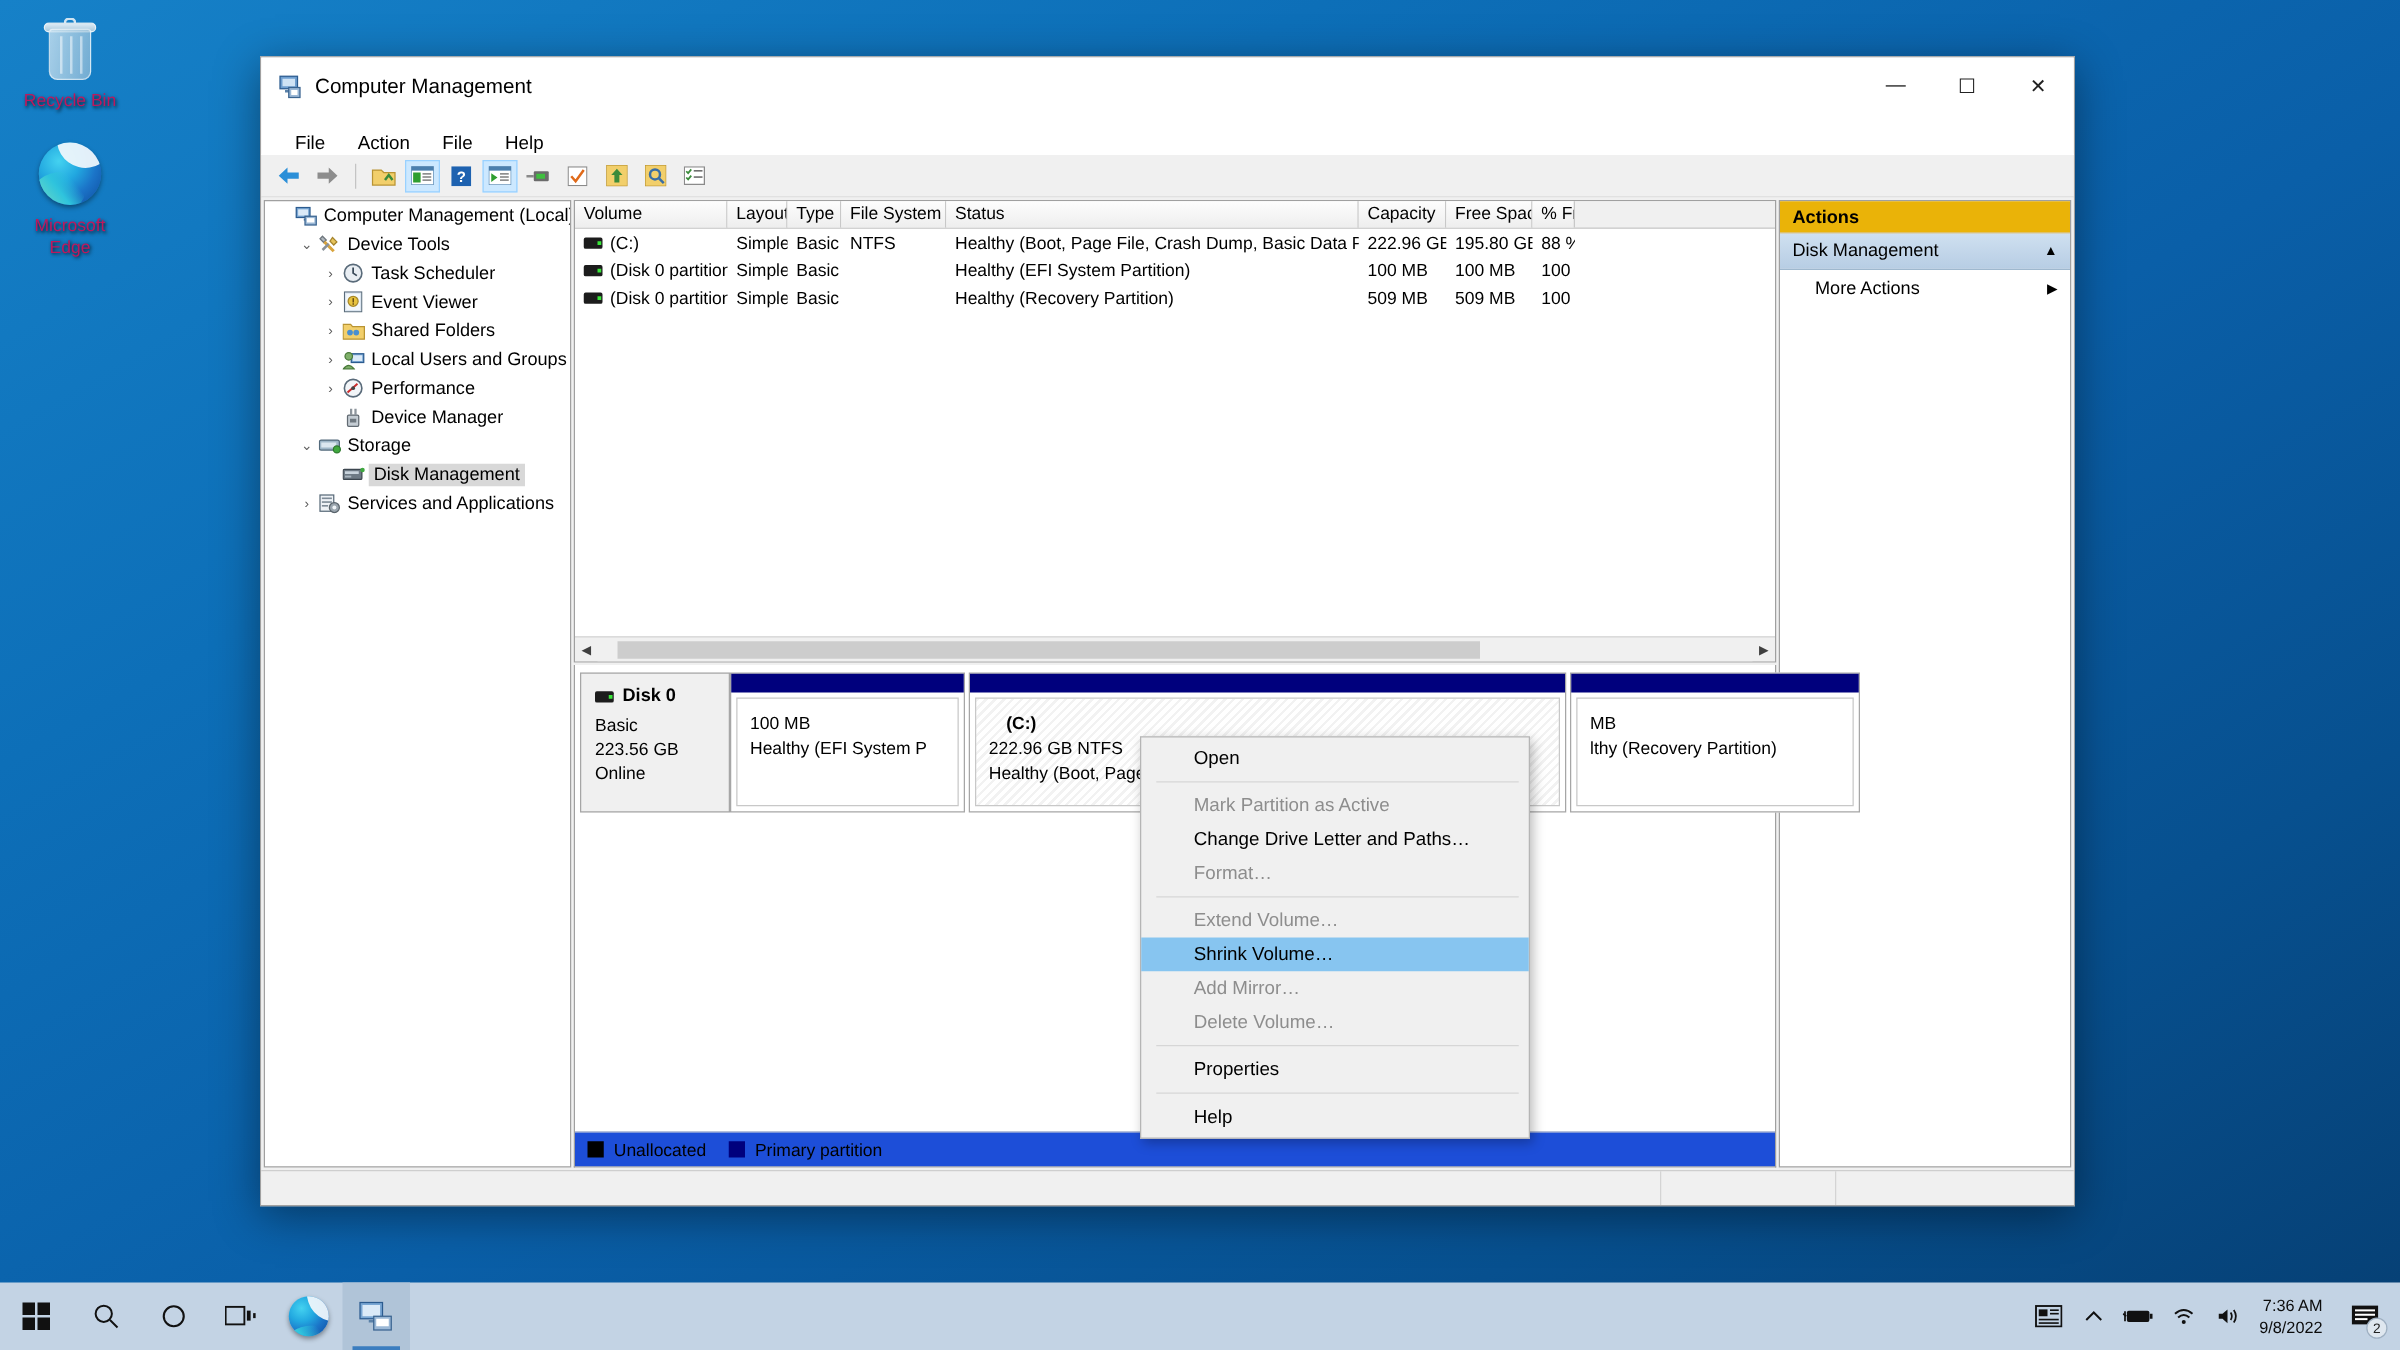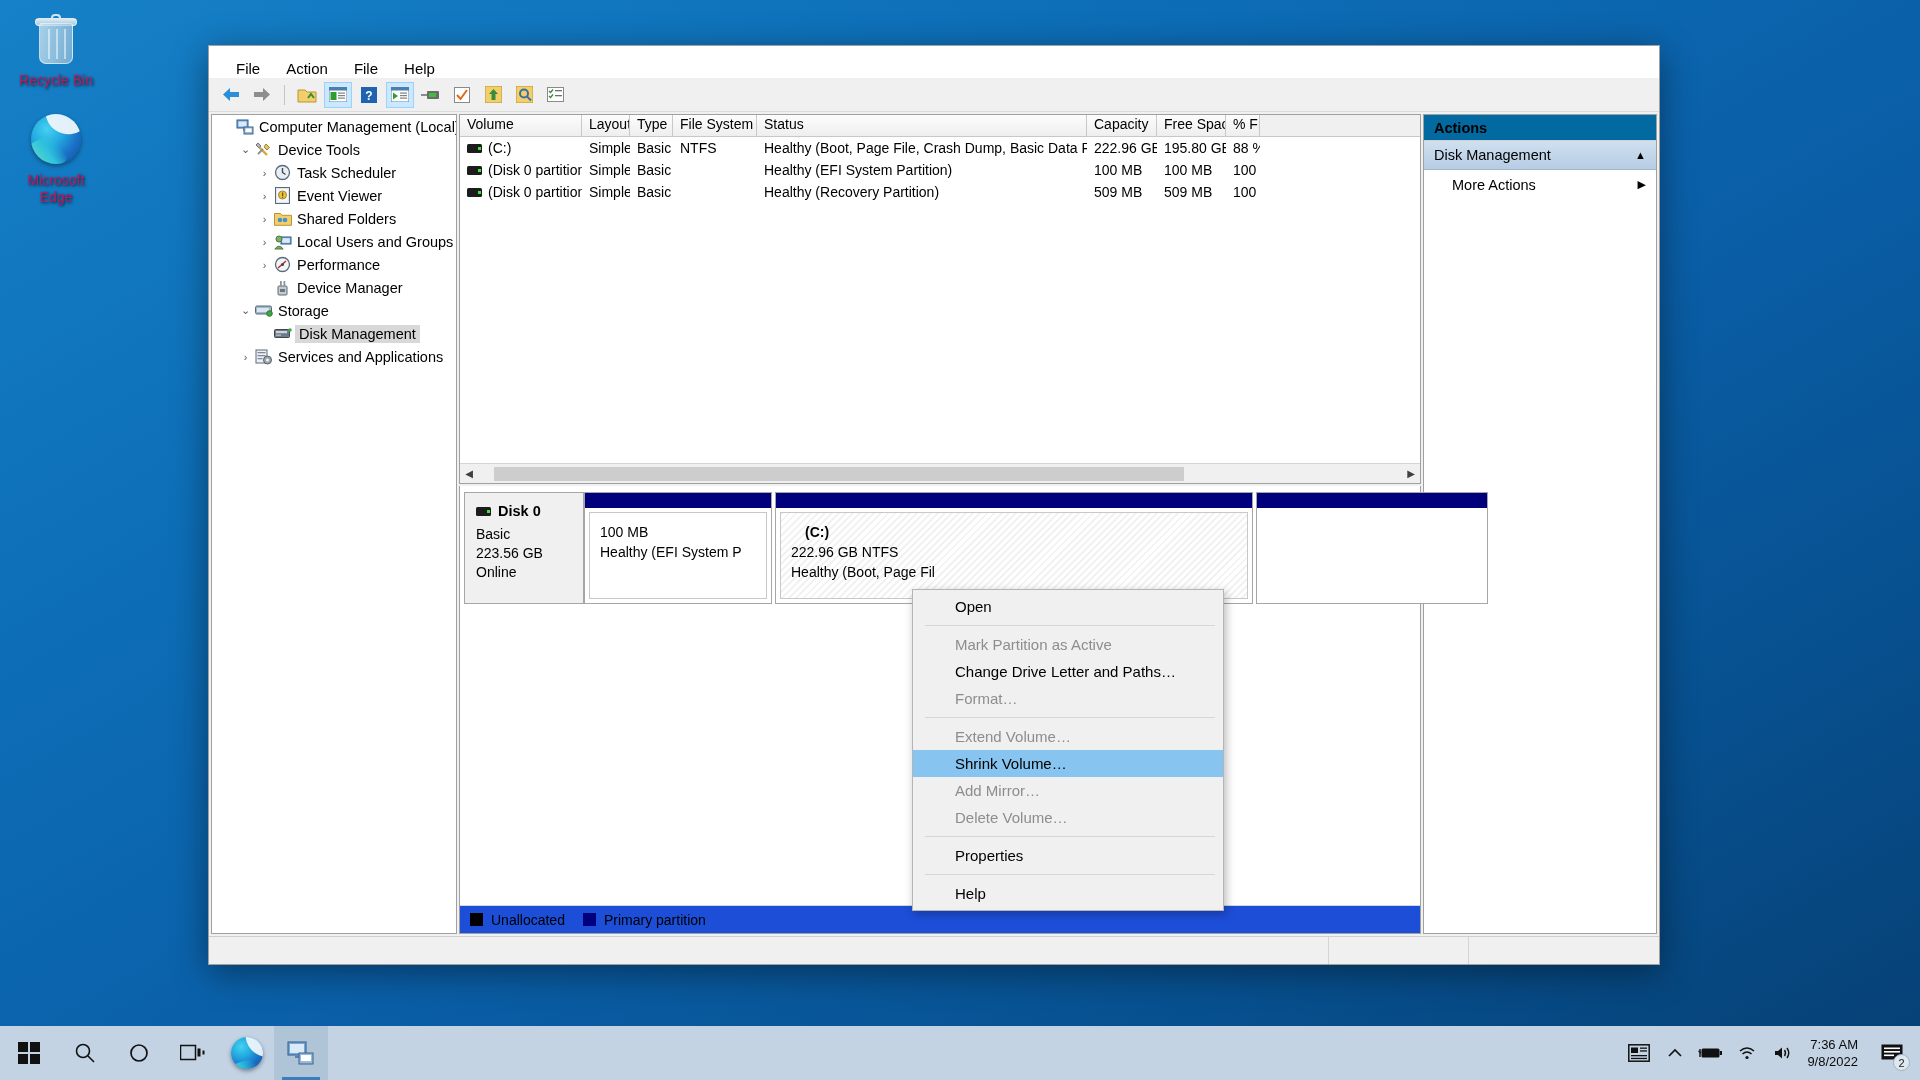--- a/index.html
+++ b/index.html
@@ -106,21 +106,21 @@
   .part .pbody b { font-weight:bold; }
 
   .legend { height:28px; border-top:1px solid #d8d8d8; display:flex; align-items:center;
      gap:8px; padding-left:10px; flex:none; margin-top:auto; background:#1d4ed8; }
   .legend .sw { width:13px; height:13px; display:inline-block; }
   .legend span.t { font-size:14px; color:#000; margin-right:10px; }
 
   
   .actions-pane { width: 234px; background:#fff; border:1px solid #a0a0a0; margin-left:2px; flex:none; }
   .ap-head { height:26px; display:flex; align-items:center; padding-left:10px;
-     font-size:14.5px; font-weight:bold; background:#0369a1; border-bottom:1px solid #d0d0d0; }
+     font-size:14.5px; font-weight:bold; background:#eab308; border-bottom:1px solid #d0d0d0; }
   .ap-section { height:29px; display:flex; align-items:center; padding:0 10px;
      background:linear-gradient(180deg,#cfe0f0,#b7cde4); border-bottom:1px solid #9fb8ce; font-size:14.5px; }
   .ap-section .car { margin-left:auto; font-size:11px; }
   .ap-item { height:29px; display:flex; align-items:center; padding:0 10px 0 28px; font-size:14.5px; }
   .ap-item .car { margin-left:auto; font-size:11px; }
 
   .statusbar { height:28px; background:#f0f0f0; border-top:1px solid #cecece; display:flex; flex:none; }
   .sb-cell { border-right:1px solid #d4d4d4; }
 
   
@@ -164,20 +164,35 @@
 <div class="desktop-icon" id="icon-edge">
   <div class="glyph">
       <div class="edge-logo"></div>
     </div>
   <div>Microsoft</div>
   <div>Edge</div>
 </div>
 
 <div id="cm-window">
 
+  <div class="titlebar">
+    <svg class="tb-icon" viewBox="0 0 22 22">
+      <rect x="3" y="3" width="14" height="10" fill="#6f9fd0" stroke="#2b5b8f"></rect>
+      <rect x="5" y="5" width="10" height="6" fill="#cfe3f5"></rect>
+      <rect x="7" y="14" width="6" height="2" fill="#5a81a8"></rect>
+      <rect x="10" y="12" width="9" height="8" fill="#9bb8d6" stroke="#3a6490"></rect>
+      <rect x="12" y="14" width="5" height="4" fill="#ffffff"></rect>
+    </svg>
+    <div class="tb-title">Computer Management</div>
+    <div class="tb-buttons">
+      <div class="tb-btn">—</div>
+      <div class="tb-btn">☐</div>
+      <div class="tb-btn close">✕</div>
+    </div>
+  </div>
 
   <div class="menubar">
     <span>File</span>
     <span>Action</span>
     <span>File</span>
     <span>Help</span>
   </div>
 
   <div class="toolbar">
     <div class="tbi">
@@ -483,20 +498,24 @@
               <div class="part hatched" style="width: 478px;">
                 <div class="cap"></div>
                 <div class="pbody">
                   <div style="padding-left: 14px;"><b>(C:)</b></div>
                   <div>222.96 GB NTFS</div>
                   <div>Healthy (Boot, Page Fil</div>
                 </div>
               </div>
               <div class="part" style="width: 232px;">
                 <div class="cap"></div>
+                <div class="pbody">
+                  <div>MB</div>
+                  <div>lthy (Recovery Partition)</div>
+                </div>
               </div>
             </div>
         </div>
 
         <div class="legend" id="legend">
             <span class="sw" style="background: rgb(0, 0, 0);"></span>
             <span class="t">Unallocated</span>
             <span class="sw" style="background: rgb(0, 0, 125);"></span>
             <span class="t">Primary partition</span>
           </div>

